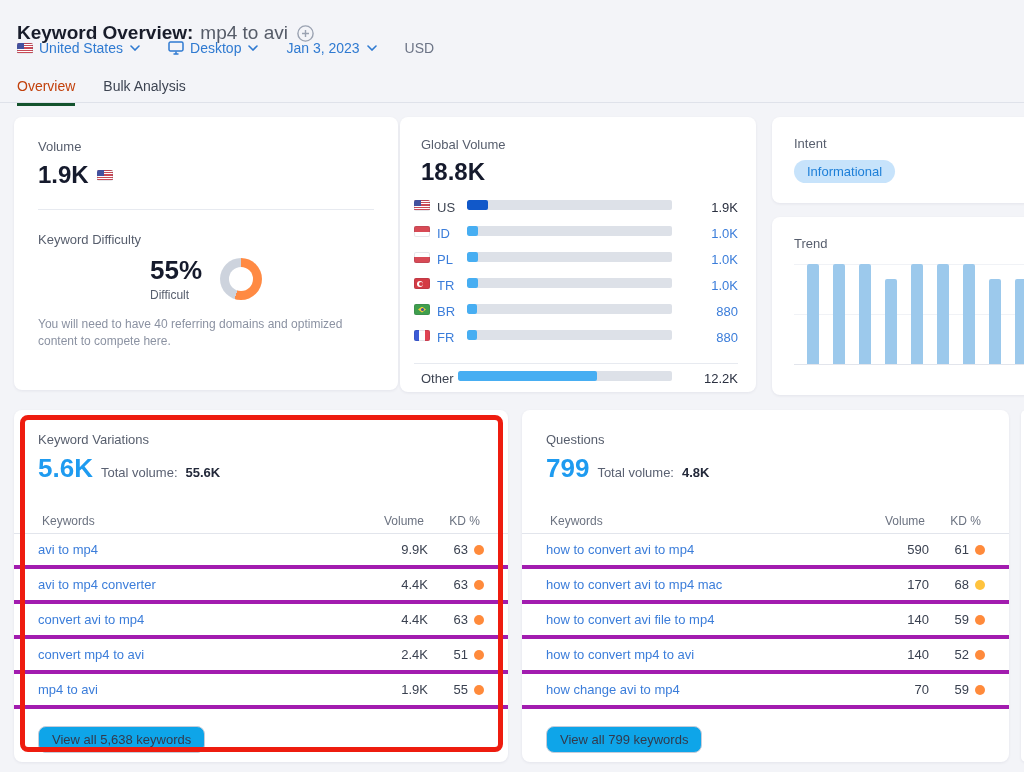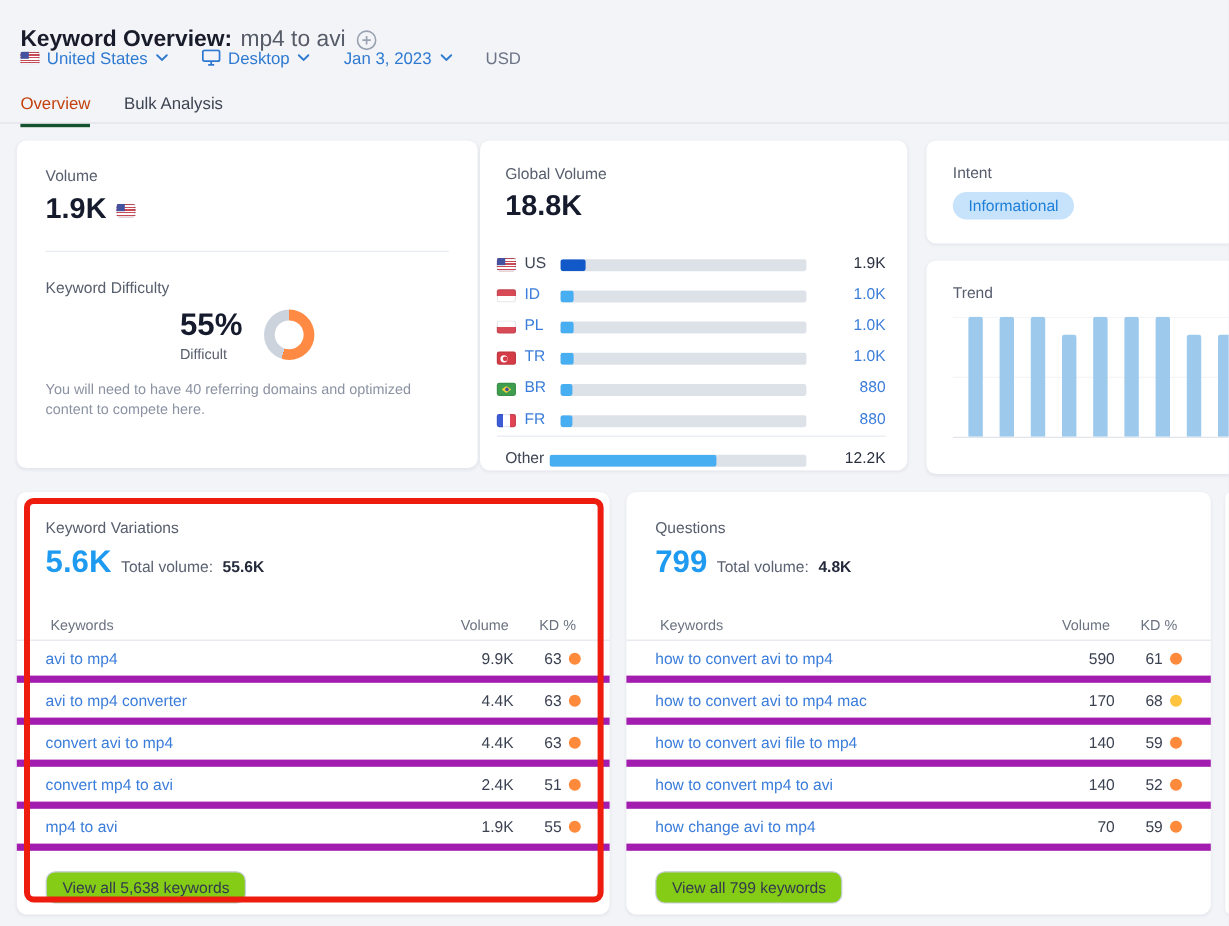--- a/index.html
+++ b/index.html
@@ -32,21 +32,21 @@
   .vk-divider { border:none; border-top:1px solid #e7eaf0; margin:20px 0 22px; }
   .kd-row { display:flex; align-items:center; gap:18px; margin-top:8px;justify-content:center; }
   .kd-big { font-size:26px; font-weight:700; color:#151a2c; }
   .kd-sub { font-size:12px; color:#575e6d; margin-top:2px; }
   .donut { width:42px; height:42px; border-radius:50%; position:relative; }
   .donut::after { content:''; position:absolute; left:9px; top:9px; width:24px; height:24px; border-radius:50%; background:#fff; }
   .kd-note { font-size:12px; line-height:1.45; color:#8b92a2; margin-top:14px; max-width:330px; }
   
   #card-global { left:400px; top:117px; width:356px; height:275px; padding:20px 18px 14px 14px; }
   .gv-rows { margin-top:14px; }
-  .gv-row { display:flex; align-items:flex-end; height:26px; font-size:13px; }
+  .gv-row { display:flex; align-items:flex-start; height:26px; font-size:13px; }
   .gv-code { width:30px; margin-left:7px; color:#3d4452; }
   .gv-code.link { color:#3b7dda; cursor:pointer; }
   .gv-track { flex:1; height:10px; background:#dde1e8; border-radius:2px; overflow:hidden; margin-right:14px; }
   .gv-fill { height:100%; border-radius:2px; }
   .gv-fill.dark { background:#1158c9; } .gv-fill.light { background:#47aef2; }
   .gv-val { width:52px; text-align:right; color:#2a3040; }
   .gv-val.link { color:#3b7dda; cursor:pointer; }
   .gv-other { border-top:1px solid #e7eaf0; margin-top:7px; padding-top:7px; }
   .gv-other-label { width:37px; color:#3d4452; }
   
@@ -68,27 +68,27 @@
   .kw-metric-row { display:flex; align-items:baseline; gap:8px; margin-top:6px; }
   .kw-count { font-size:26px; font-weight:700; color:#1e9bf0; }
   .kw-total-label { font-size:13px; color:#5a6172; }
   .kw-total { font-size:13px; font-weight:700; color:#23293a; }
   .kw-cols { display:flex; align-items:center; padding:0 28px; margin-top:24px; height:26px;
              font-size:12px; color:#6b7280; border-bottom:1px solid #e2e5ec; }
   .col-kw { flex:1; }
   .col-vol { width:62px; text-align:right; }
   .col-kd { width:56px; text-align:right; }
   .kw-row { display:flex; align-items:center; height:35px; padding:0 24px; font-size:13px;
-            border-bottom:6px solid #a21caf; }
+            border-bottom:4px solid #a21caf; }
   .kw-link { flex:1; color:#3b7dda; cursor:pointer; }
   .kw-vol { width:62px; text-align:right; color:#3a4150; }
   .kw-kd { width:56px; display:flex; align-items:center; justify-content:flex-end; gap:6px; color:#3a4150; }
   .kd-dot { width:10px; height:10px; border-radius:50%; }
   .view-btn { margin:17px 24px 0; display:inline-block; padding:5px 13px; font-size:13px; color:#333a4d;
-              background:#84cc16; border:1px solid #c6ccd9; border-radius:8px; cursor:pointer;
+              background:#0ea5e9; border:1px solid #c6ccd9; border-radius:8px; cursor:pointer;
               font-family:"Liberation Sans", sans-serif; }
   .card-sliver { left:1021px; top:410px; width:10px; height:352px; }
   
   .red-rect { position:absolute; left:20px; top:415px; width:483px; height:337px;
               border:5px solid #ee1c0f; border-radius:8px; pointer-events:none; z-index:5; }
   
   .flag { width:16px; height:11px; border-radius:2px; position:relative; overflow:hidden;
           box-shadow:inset 0 0 0 1px rgba(40,50,80,.12); flex:none; }
   .flag-us { background:repeating-linear-gradient(180deg,#c84a57 0 1.1px,#fff 1.1px 2.2px); }
   .flag-us::before { content:''; position:absolute; left:0; top:0; width:7px; height:6px; background:#43519e; }

